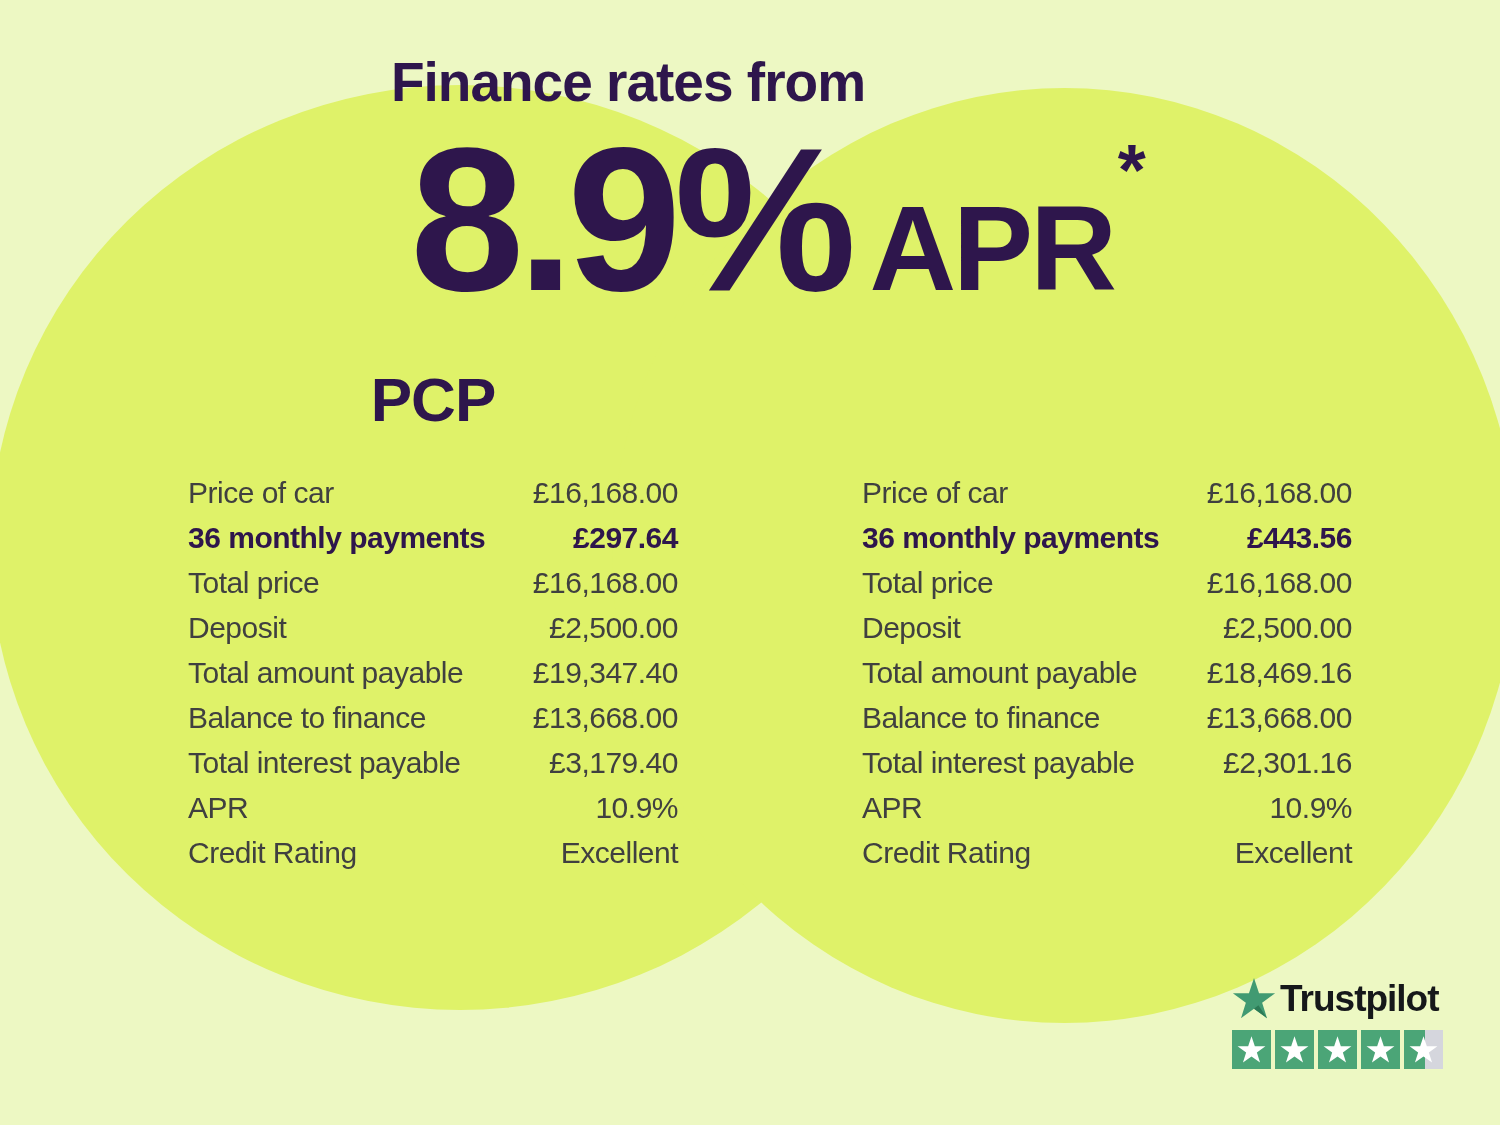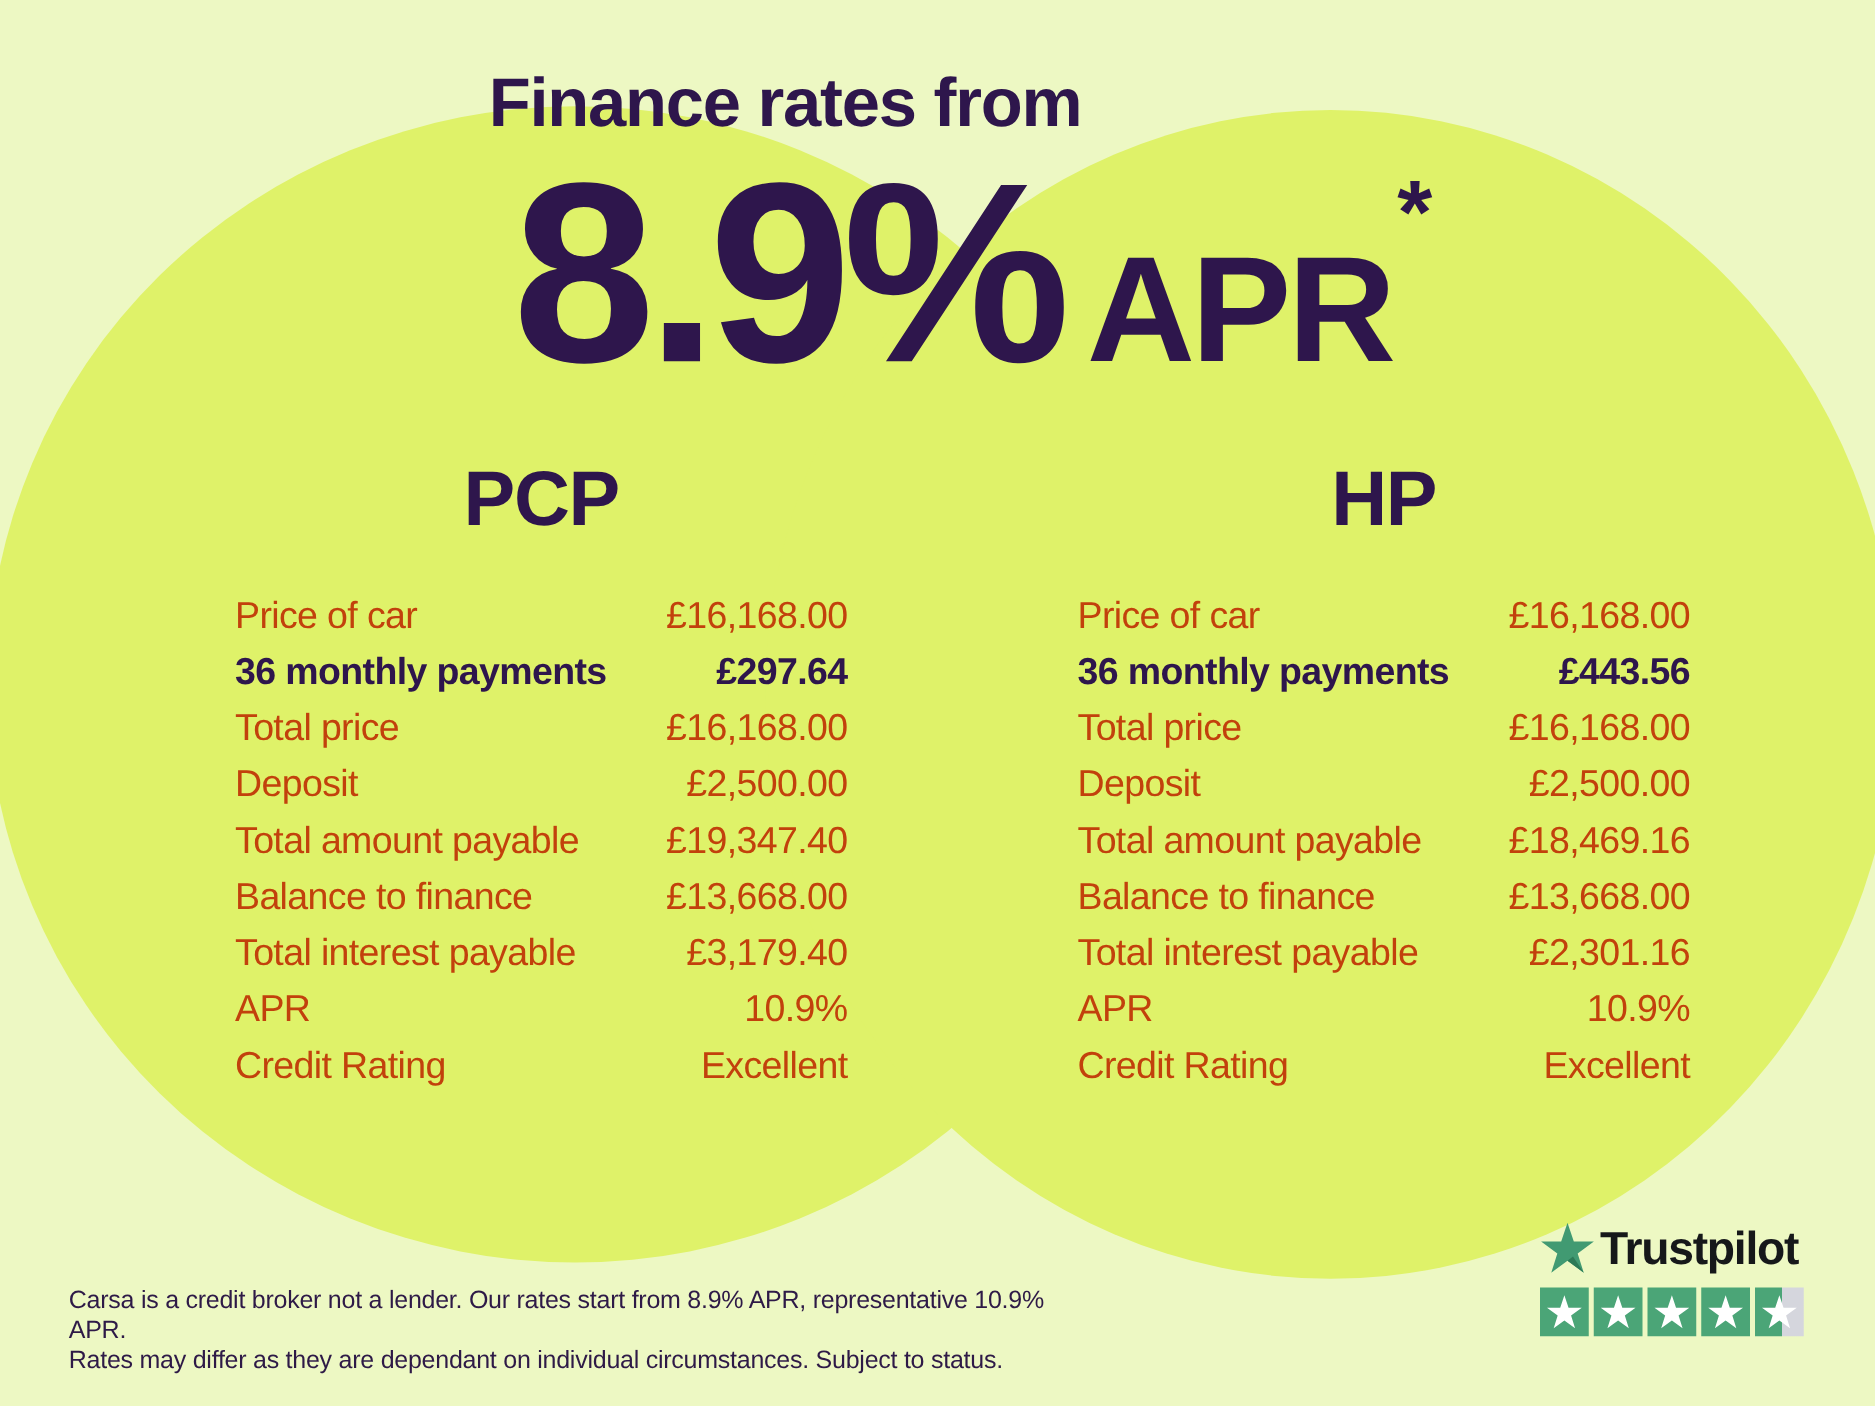--- a/index.html
+++ b/index.html
@@ -40,21 +40,21 @@
     color:#2e164c;letter-spacing:-1px;
   }
   .heading-pcp{left:188px;width:490px;}
   .heading-hp{left:862px;width:490px;}
 
   .fin-table{position:absolute;top:470px;width:490px;}
   .table-pcp{left:188px;}
   .table-hp{left:862px;}
   .row{
     display:flex;justify-content:space-between;align-items:center;
-    height:45px;font-size:30px;letter-spacing:-0.5px;color:#c2410c;
+    height:45px;font-size:30px;letter-spacing:-0.5px;color:#404040;
   }
   .row .lbl{text-align:left;}
   .row .val{text-align:right;}
   .row.bold{font-weight:700;color:#2e164c;}
 
   .disclaimer{
     position:absolute;left:55px;top:1028px;width:820px;
     font-size:20px;line-height:24px;color:#2e1a47;letter-spacing:-0.2px;
   }
 
@@ -84,21 +84,20 @@
   <div class="blob blob-right"></div>
 
   <div class="layer">
     <div class="main-title">Finance rates from</div>
 
     <div class="rate-line">
       <span class="rate-big">8.9%</span><span class="rate-apr">APR</span><span class="rate-asterisk">*</span>
     </div>
 
     <div class="col-heading heading-pcp">PCP</div>
-    <div class="col-heading heading-hp">HP</div>
 
     <div class="fin-table table-pcp">
       <div class="row">
         <span class="lbl">Price of car</span>
         <span class="val">£16,168.00</span>
       </div>
       <div class="row bold">
         <span class="lbl">36 monthly payments</span>
         <span class="val">£297.64</span>
       </div>
@@ -164,24 +163,20 @@
       <div class="row">
         <span class="lbl">APR</span>
         <span class="val">10.9%</span>
       </div>
       <div class="row">
         <span class="lbl">Credit Rating</span>
         <span class="val">Excellent</span>
       </div>
     </div>
 
-    <div class="disclaimer">
-      <div>Carsa is a credit broker not a lender. Our rates start from 8.9% APR, representative 10.9% APR.</div>
-      <div>Rates may differ as they are dependant on individual circumstances. Subject to status.</div>
-    </div>
 
     <div class="trustpilot">
       <div class="tp-logo-row">
         <svg class="tp-logo-star" viewBox="0 0 100 95" xmlns="http://www.w3.org/2000/svg">
           <polygon points="50,0 61.5,34.5 98,34.5 68.5,56 79.5,91 50,69.5 20.5,91 31.5,56 2,34.5 38.5,34.5" fill="#419a72"></polygon>
           <polygon points="50,69.5 79.5,91 60,61.5" fill="#2c7a56"></polygon>
         </svg>
         <span class="tp-wordmark">Trustpilot</span>
       </div>
       <div class="tp-stars-row">

